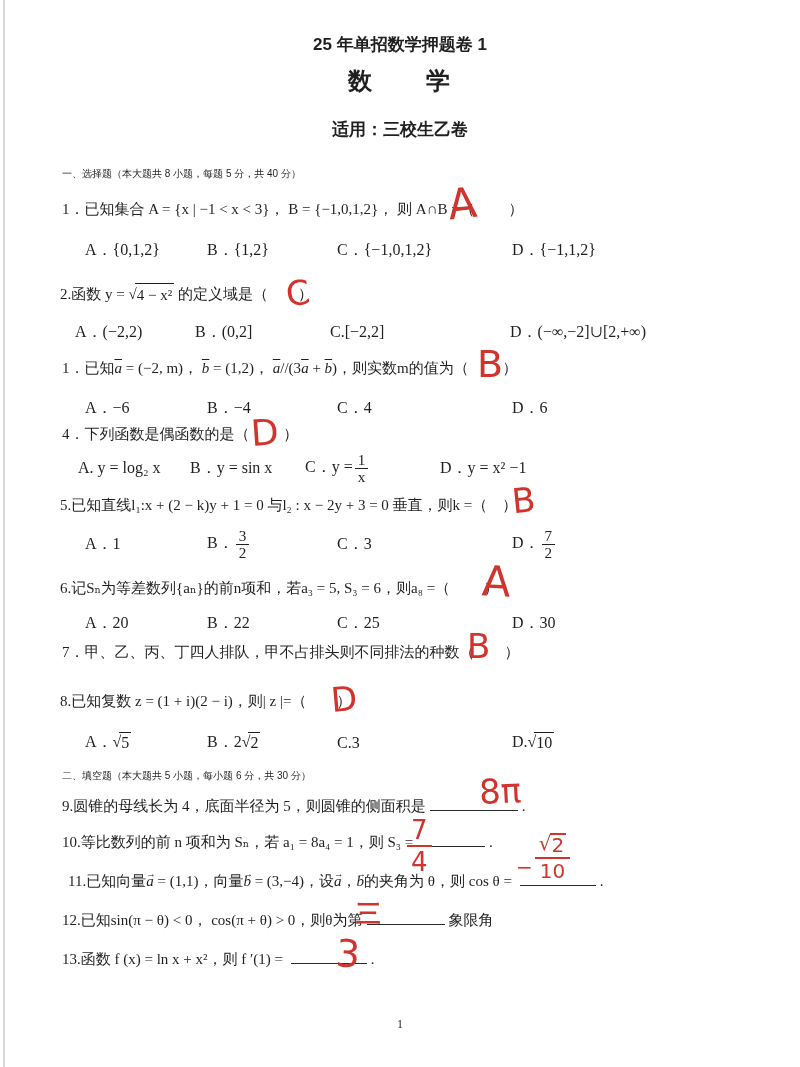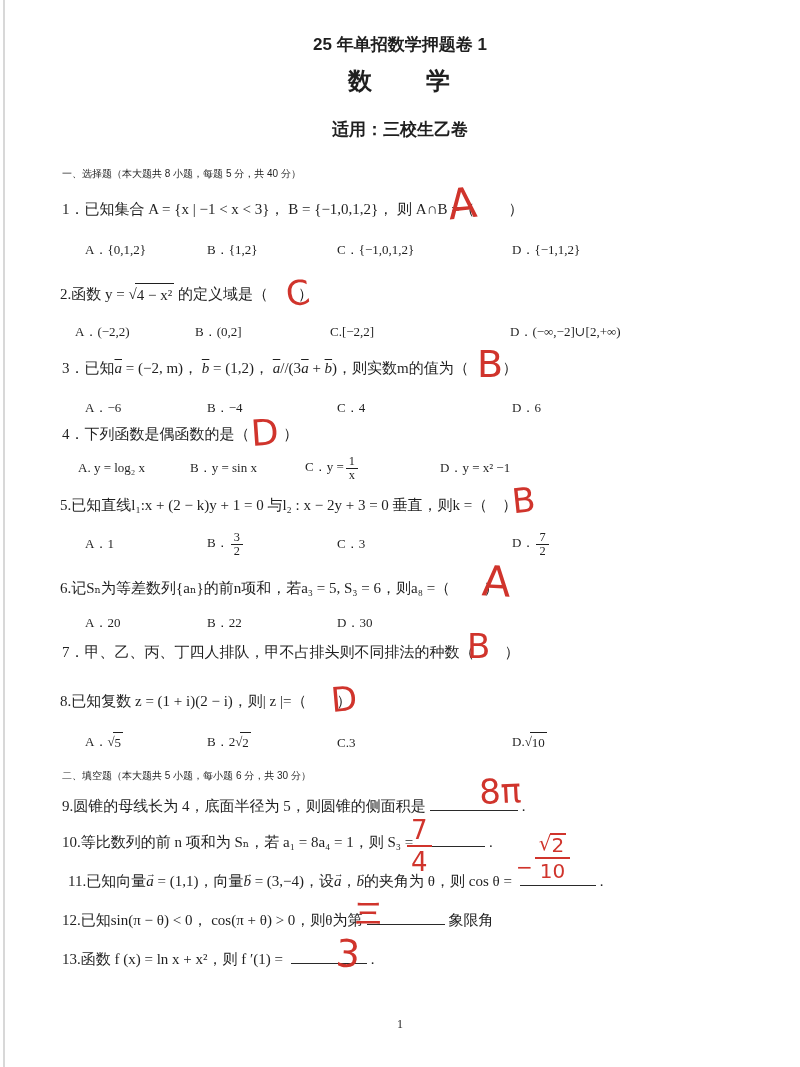--- a/index.html
+++ b/index.html
@@ -7,21 +7,21 @@
         font-family:"Liberation Serif","DejaVu Serif",serif;color:#1f1f1f;}
   .scan-edge{position:absolute;left:3px;top:0;width:2px;height:100%;background:#d8d8d8;}
   .row{position:absolute;white-space:nowrap;font-size:15px;line-height:22px;}
   .center{left:0;width:100%;text-align:center;}
   .hdr{font-family:"Liberation Sans","DejaVu Sans",sans-serif;font-weight:bold;}
   .title{font-size:17px;}
   .subject{font-size:24px;letter-spacing:2px;}
   .applicable{font-size:17px;}
   .sec{font-size:10px;font-family:"Liberation Sans","DejaVu Sans",sans-serif;font-weight:normal;}
   .opts{position:absolute;display:grid;grid-template-columns:122px 130px 175px auto;
-        font-size:13px;line-height:20px;white-space:nowrap;align-items:center;}
+        font-size:16px;line-height:20px;white-space:nowrap;align-items:center;font-family:Liberation Serif, serif;}
   .opts4{grid-template-columns:112px 115px 135px auto;}
   
   .frac{display:inline-flex;flex-direction:column;align-items:center;vertical-align:middle;
         line-height:1.05;font-size:0.95em;margin:0 2px;}
   .frac .num{border-bottom:1px solid currentColor;padding:0 3px;}
   .frac .den{padding:0 3px;}
   .sqrt{display:inline-flex;align-items:flex-start;}
   .sqrt .rad{border-top:1px solid currentColor;margin-left:-2px;padding:0 2px;}
   .ovl{text-decoration:overline;font-style:italic;}
   .vec{display:inline-block;position:relative;font-style:italic;margin-top:2px;}
@@ -64,21 +64,21 @@
       </span><span> 的定义域是（　　）</span>
   </div>
   <div class="opts" style="top:322px;left:75px;width:680px;grid-template-columns:120px 135px 180px auto">
     <span>A．(−2,2)</span>
     <span>B．(0,2]</span>
     <span>C.[−2,2]</span>
     <span>D．(−∞,−2]∪[2,+∞)</span>
   </div>
 
   <div class="row" style="top:357px;left:62px">
-    <span>3．已知</span><span class="ovl">a</span><span> = (−2, m)， </span><span class="ovl">b</span><span> = (1,2)， </span><span class="ovl">a</span><span>//(3</span><span class="ovl">a</span><span> + </span><span class="ovl">b</span><span>)，则实数m的值为（　 　）</span>
+    <span>1．已知</span><span class="ovl">a</span><span> = (−2, m)， </span><span class="ovl">b</span><span> = (1,2)， </span><span class="ovl">a</span><span>//(3</span><span class="ovl">a</span><span> + </span><span class="ovl">b</span><span>)，则实数m的值为（　 　）</span>
   </div>
   <div class="opts" style="top:398px;left:85px;width:670px">
     <span>A．−6</span>
     <span>B．−4</span>
     <span>C．4</span>
     <span>D．6</span>
   </div>
 
   <div class="row" style="top:423px;left:62px">4．下列函数是偶函数的是（　 　）</div>
   <div class="opts opts4" style="top:446px;left:78px;width:690px;height:44px">
@@ -102,20 +102,21 @@
     <span><span>D．</span><span class="frac">
           <span class="num">7</span>
           <span class="den">2</span>
         </span></span>
   </div>
 
   <div class="row" style="top:577px;left:60px">6.记Sₙ为等差数列{aₙ}的前n项和，若a₃ = 5, S₃ = 6，则a₈ =（　 　）</div>
   <div class="opts" style="top:613px;left:85px;width:670px">
     <span>A．20</span>
     <span>B．22</span>
+    <span>C．25</span>
     <span>D．30</span>
   </div>
 
   <div class="row" style="top:641px;left:62px">7．甲、乙、丙、丁四人排队，甲不占排头则不同排法的种数（　　）</div>
 
   <div class="row" style="top:690px;left:60px">8.已知复数 z = (1 + i)(2 − i)，则| z |=（　　）</div>
   <div class="opts" style="top:732px;left:85px;width:670px">
     <span><span>A．</span><span class="sqrt">
           <span>√</span>
           <span class="rad">5</span>

